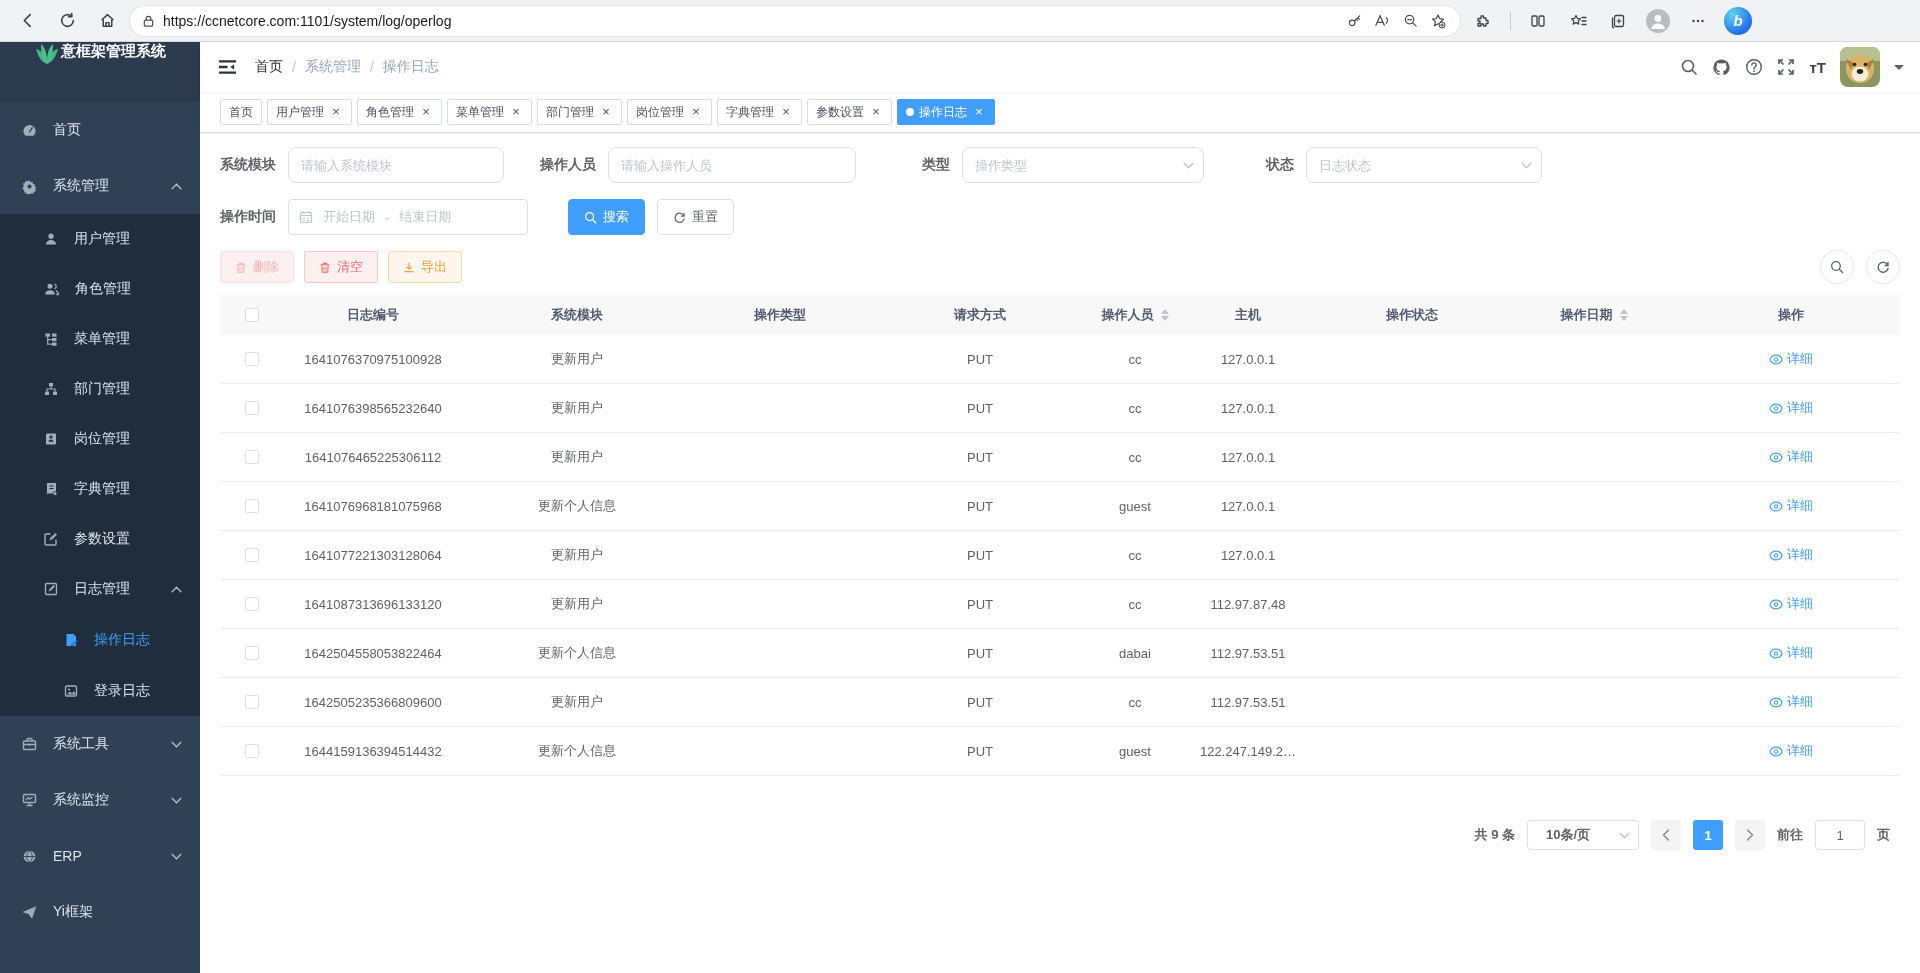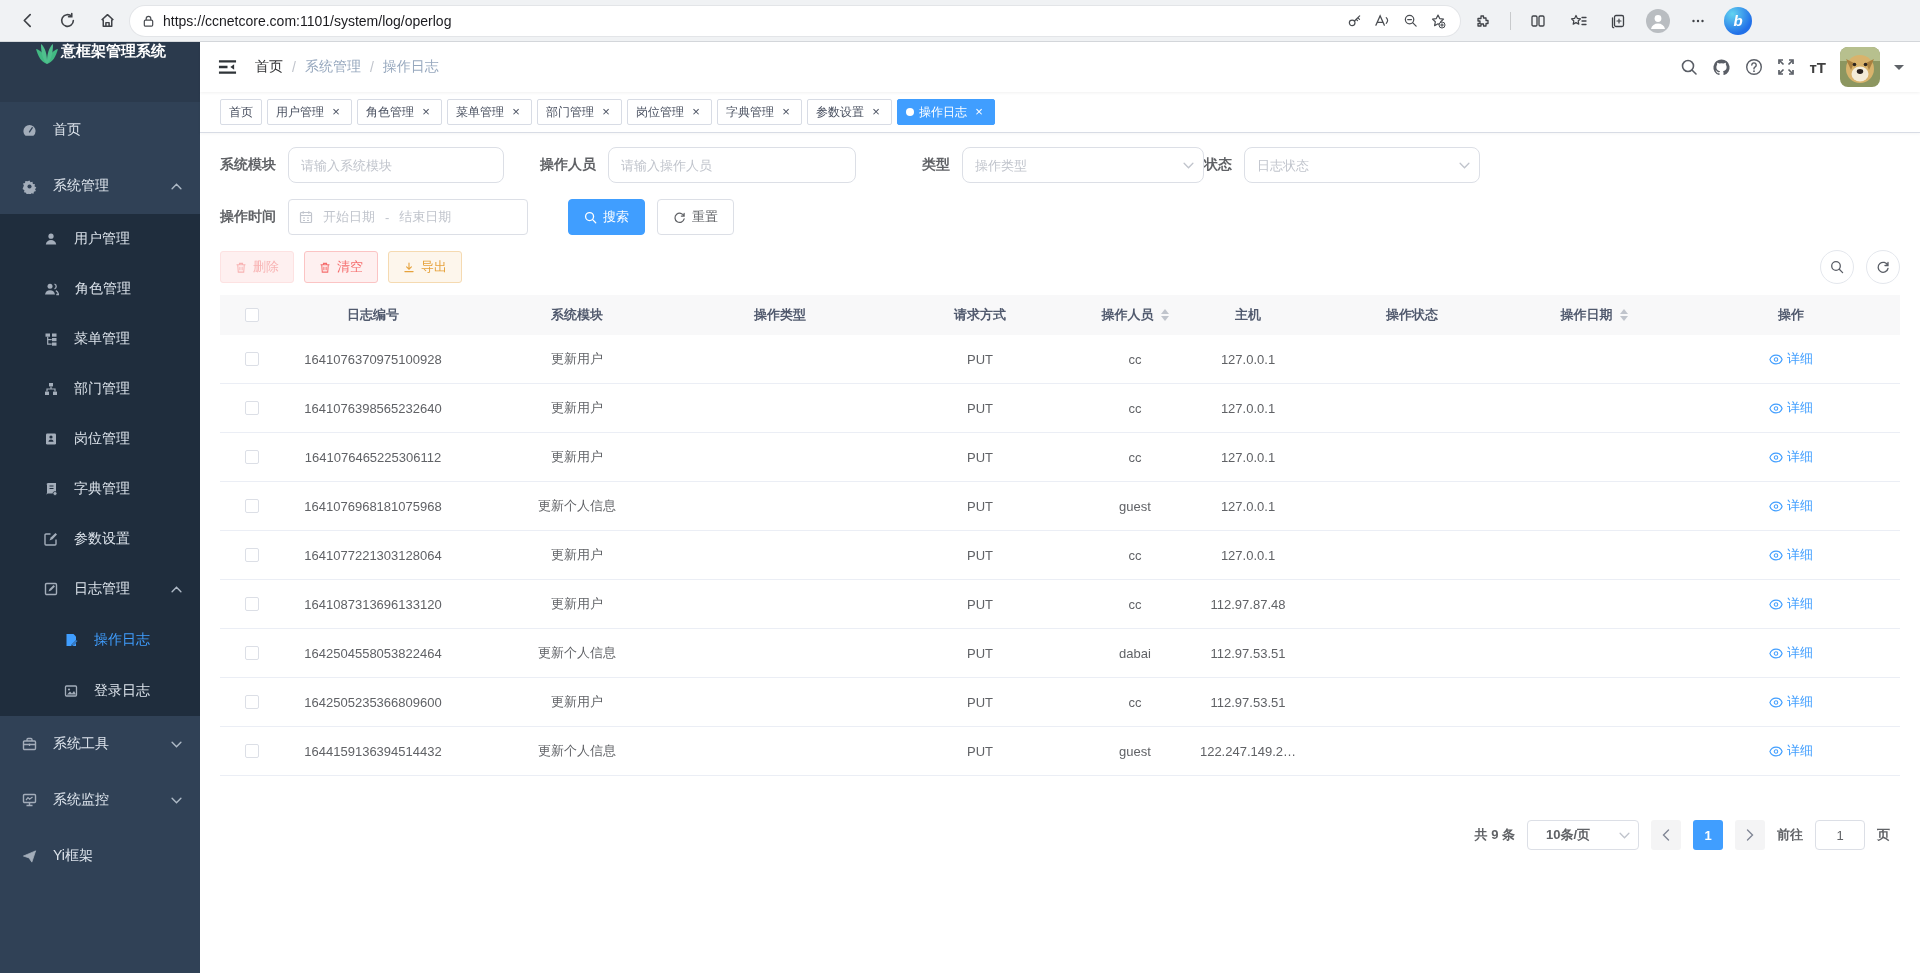--- a/index.html
+++ b/index.html
@@ -358,20 +358,30 @@
             <path d="M4 7l2-2.4 1.6 1.6L10.5 4" fill="none" stroke="currentColor" stroke-width="1.2"></path>
             <path d="M7.5 9.5V12M4.5 12.5h6" stroke="currentColor" stroke-width="1.4"></path>
           </svg>
         <span>系统监控</span>
         <svg class="mcaret" width="11" height="7" viewBox="0 0 10 6">
             <path d="M1 1l4 4 4-4" fill="none" stroke="currentColor" stroke-width="1.3" stroke-linecap="round"></path>
           </svg>
       </div>
       <div class="menu-item lvl1">
         <svg class="mi" width="15" height="15" viewBox="0 0 16 16">
+            <circle cx="8" cy="8" r="6.2" fill="currentColor"></circle>
+            <path d="M2 8h12M8 1.8c-4 3.6-4 8.8 0 12.4M8 1.8c4 3.6 4 8.8 0 12.4" fill="none" stroke="#304156" stroke-width="1"></path>
+          </svg>
+        <span>ERP</span>
+        <svg class="mcaret" width="11" height="7" viewBox="0 0 10 6">
+            <path d="M1 1l4 4 4-4" fill="none" stroke="currentColor" stroke-width="1.3" stroke-linecap="round"></path>
+          </svg>
+      </div>
+      <div class="menu-item lvl1">
+        <svg class="mi" width="15" height="15" viewBox="0 0 16 16">
             <path d="M1.5 7.5L14.5 2l-4 12-3-4.5zM7.5 9.5L14.5 2" fill="currentColor" stroke="currentColor" stroke-width=".8" stroke-linejoin="round"></path>
           </svg>
         <span>Yi框架</span>
       </div>
     </nav>
   </aside>
 
   <div class="main">
 
     <header class="navbar">
@@ -478,21 +488,21 @@
         <input class="f-input" style="width: 216px;" placeholder="请输入系统模块">
         <span class="f-label" style="margin-left:36px">操作人员</span>
         <input class="f-input" style="width: 248px;" placeholder="请输入操作人员">
         <span class="f-label" style="margin-left:66px">类型</span>
         <span class="sel-wrap">
           <input class="f-input" style="width: 242px;" readonly="" placeholder="操作类型">
           <svg class="sel-caret" width="11" height="7" viewBox="0 0 10 6">
               <path d="M1 1l4 4 4-4" fill="none" stroke="currentColor" stroke-width="1.2" stroke-linecap="round"></path>
             </svg>
         </span>
-        <span class="f-label" style="">状态</span>
+        <span class="f-label" style="margin-left:62px">状态</span>
         <span class="sel-wrap">
           <input class="f-input" style="width: 236px;" readonly="" placeholder="日志状态">
           <svg class="sel-caret" width="11" height="7" viewBox="0 0 10 6">
               <path d="M1 1l4 4 4-4" fill="none" stroke="currentColor" stroke-width="1.2" stroke-linecap="round"></path>
             </svg>
         </span>
       </div>
 
       <div class="form-row">
         <span class="f-label">操作时间</span>

